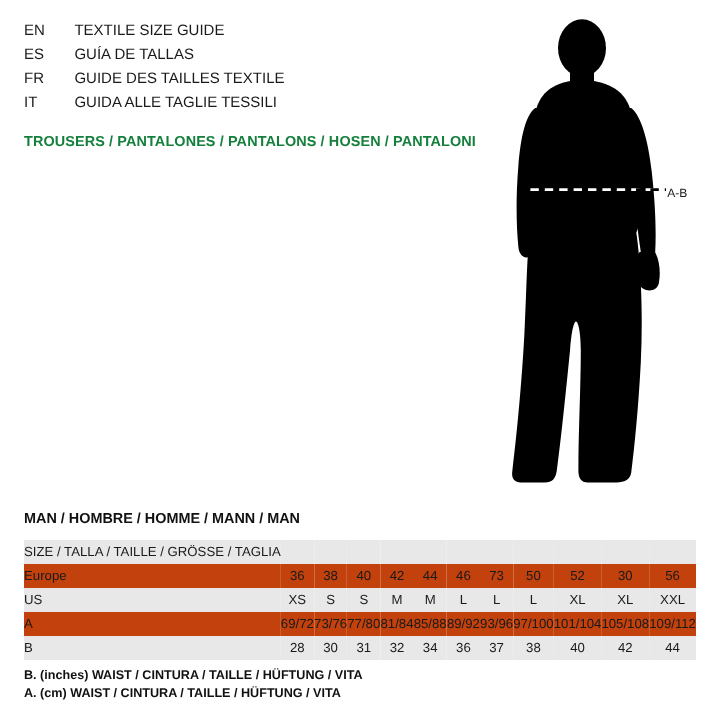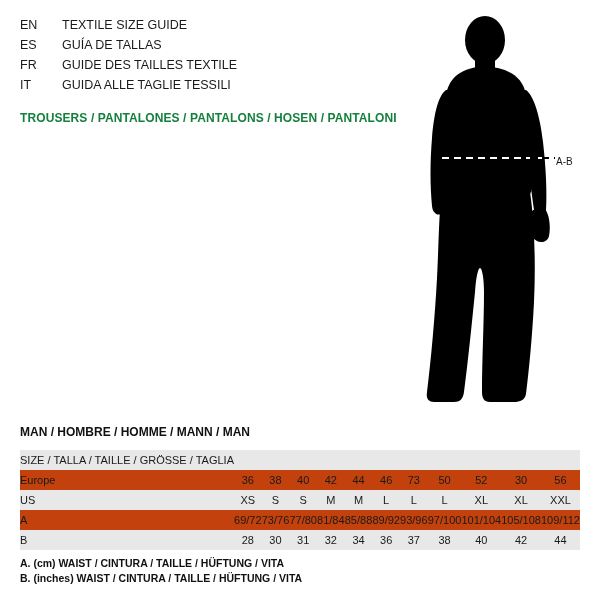--- a/index.html
+++ b/index.html
@@ -285,17 +285,17 @@
         <td class="val">37</td>
         <td class="val">38</td>
         <td class="val">40</td>
         <td class="val">42</td>
         <td class="val">44</td>
       </tr>
     </tbody>
   </table>
 
   <div class="notes">
+    <div>B. (inches) WAIST / CINTURA / TAILLE / HÜFTUNG / VITA</div>
     <div>A. (cm) WAIST / CINTURA / TAILLE / HÜFTUNG / VITA</div>
-    <div>B. (inches) WAIST / CINTURA / TAILLE / HÜFTUNG / VITA</div>
   </div>
 
 </div>
 
 </body></html>

